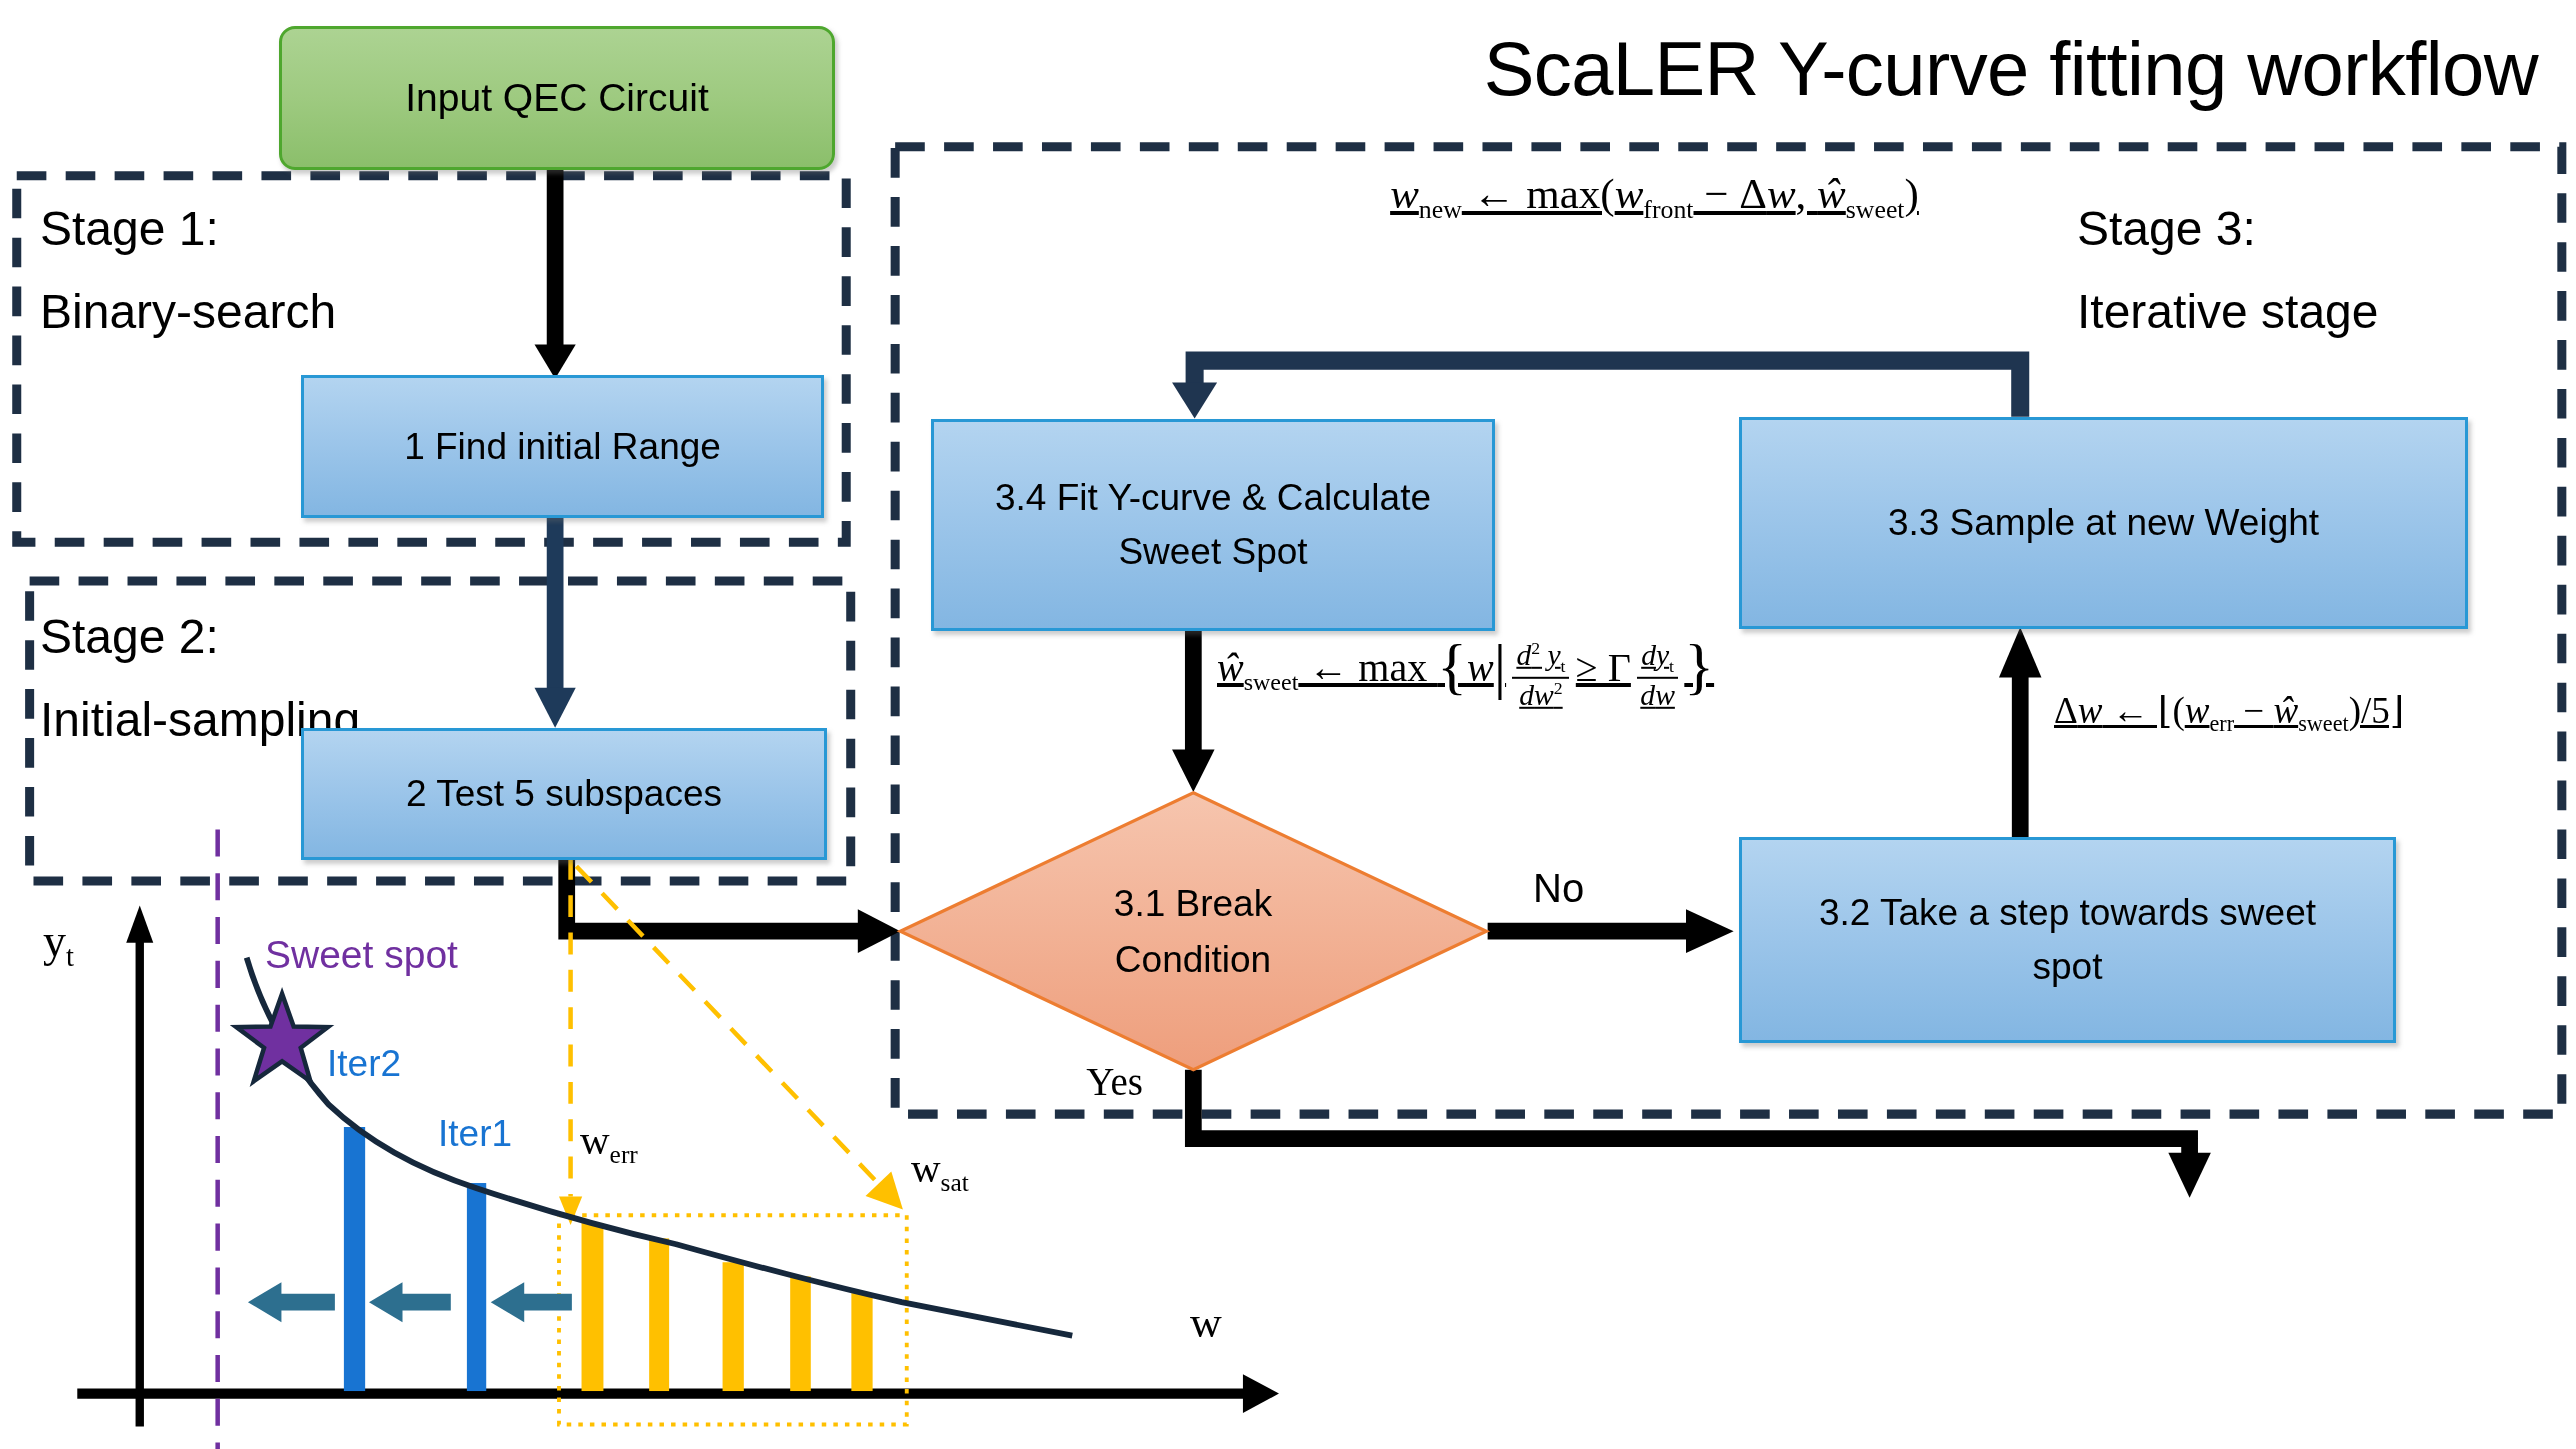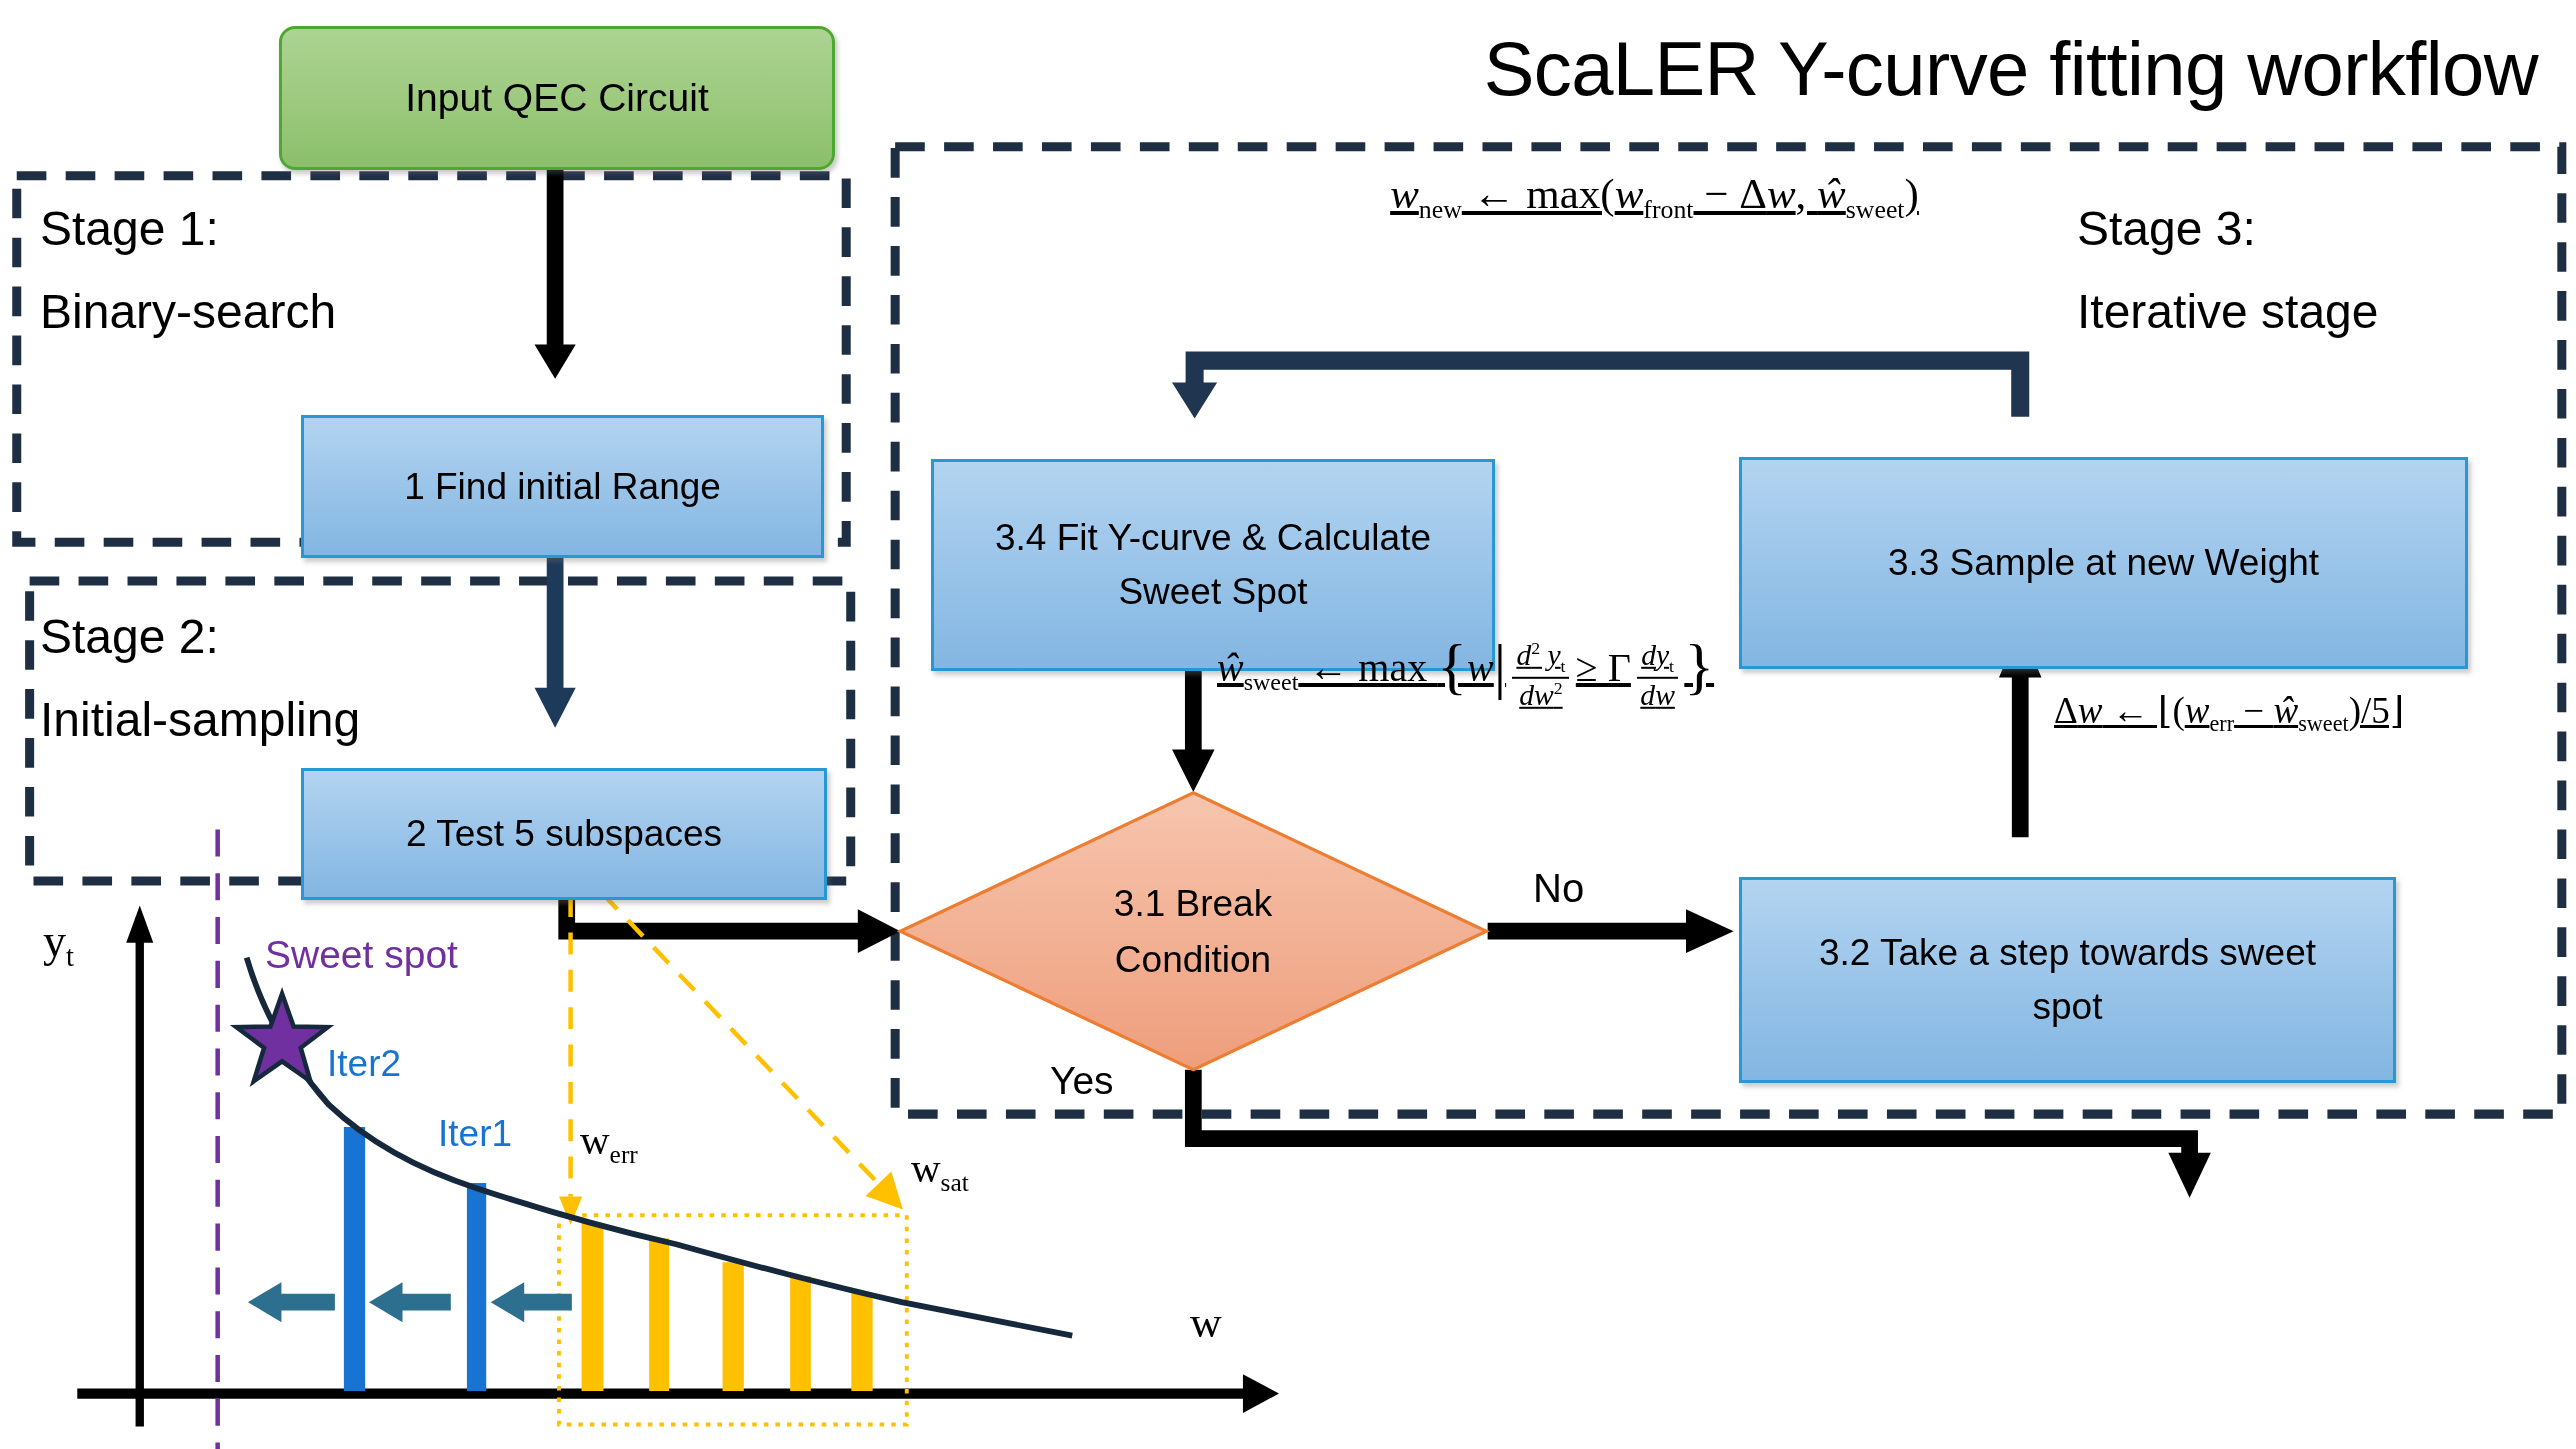--- a/index.html
+++ b/index.html
@@ -3,21 +3,21 @@
 <meta charset="utf-8">
 <style>
   html,body{margin:0;padding:0;background:#fff;}
   #stage{position:relative;width:2576px;height:1449px;background:#ffffff;overflow:hidden;
          font-family:"Liberation Sans","DejaVu Sans",sans-serif;color:#000;}
   #diagram{position:absolute;left:0;top:0;width:2576px;height:1449px;}
   .node{position:absolute;display:flex;align-items:center;justify-content:center;
         text-align:center;color:#000;}
   .bluebox{background:linear-gradient(180deg,#B3D4F0 0%,#9DC6EA 45%,#83B6E2 100%);
            border:3.2px solid #2898D5;font-size:37px;line-height:1.45;
-           box-shadow:2.6px 3.9px 4.5px rgba(110,110,110,0.35);margin-top:40px;}
+           box-shadow:2.6px 3.9px 4.5px rgba(110,110,110,0.35);}
   .greenbox{background:linear-gradient(180deg,#ACD392 0%,#9ECA80 50%,#8BBF6B 100%);
             border:3.2px solid #4EA72E;border-radius:16px;font-size:39px;
             box-shadow:2.6px 3.9px 4.5px rgba(110,110,110,0.35);}
   .stage-label{position:absolute;font-size:48px;line-height:1.72;white-space:pre-line;}
   .flow-label{position:absolute;font-size:40px;}
   .title{position:absolute;font-size:76px;letter-spacing:-0.6px;text-align:right;}
   .formula{position:absolute;font-family:"Liberation Serif","DejaVu Serif",serif;
            font-style:italic;font-size:41px;white-space:nowrap;text-decoration:underline;}
   .formula .rm{font-style:normal;}
   .formula sub,.formula sup{font-size:0.60em;font-style:normal;}
@@ -150,21 +150,21 @@
   </div>
   <div class="node bluebox" style="left:1739px;top:417px;width:569px;height:206px;padding:0 77px;">
     <span>3.3  Sample at new Weight</span>
   </div>
   <div class="node bluebox" style="left:1739px;top:837px;width:573px;height:200px;padding:0 39px;">
     <span>3.2 Take a step towards sweet spot</span>
   </div>
   <div class="diamond-label" style="left:1032px;top:835px;width:322px;height:193px;">3.1 Break Condition</div>
 
   <div class="flow-label" style="left:1533px;top:866px;width:142px;">No</div>
-  <div class="flow-label" style="left:1050px;top:1059px;width:129px;text-align:left;font-size:39px;">Yes</div>
+  <div class="flow-label" style="left:1050px;top:1059px;width:129px;text-align:center;font-size:39px;font-family:Liberation Serif, serif;">Yes</div>
 
   <div class="formula" style="left:1249px;top:169px;width:811px;text-align:center;font-size:43px;"><span>w</span><sub class="rm">new</sub><span class="rm"> ← max(</span><span>w</span><sub class="rm">front</sub><span class="rm"> − Δ</span><span>w</span><span class="rm">, </span><span>ŵ</span><sub class="rm">sweet</sub><span class="rm">)</span></div>
 
   <div class="formula frow" style="left:1217px;top:644px;height:122px;font-size:40px;">
     <span><span>ŵ</span><sub class="rm">sweet</sub><span class="rm"> ← max </span><span class="rm big">{</span><span>w</span><span class="rm big">|</span></span>
     <span class="frac">
       <span class="num"><span>d</span><sup>2</sup><span> y</span><sub>t</sub></span>
       <span class="den"><span>d</span><span>w</span><sup>2</sup></span>
     </span>
     <span><span class="rm"> ≥ Γ </span></span>

